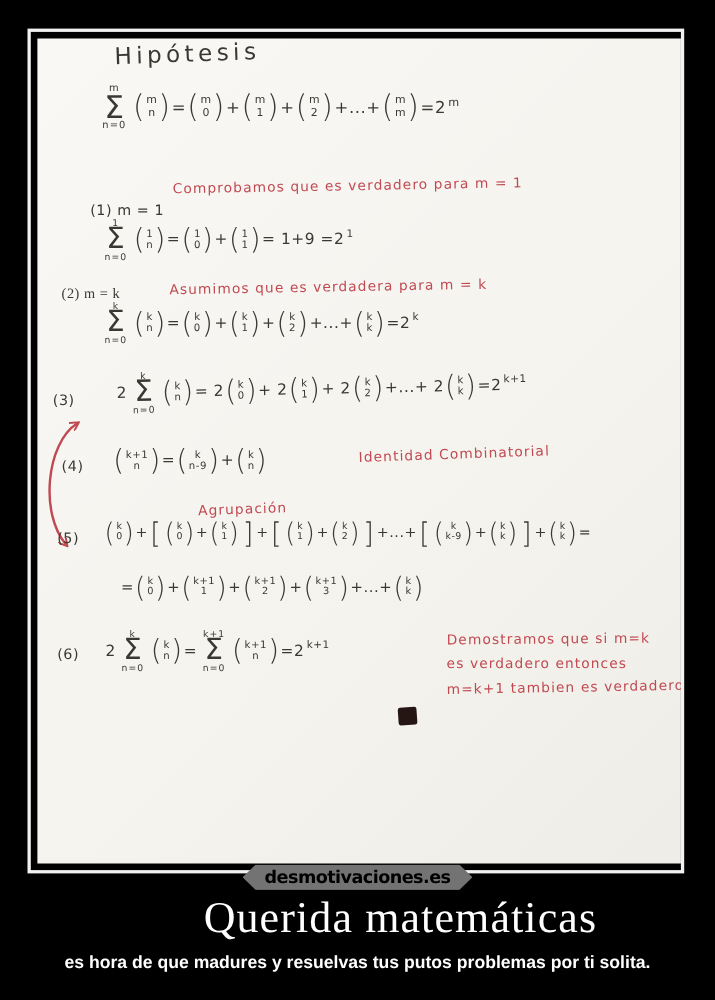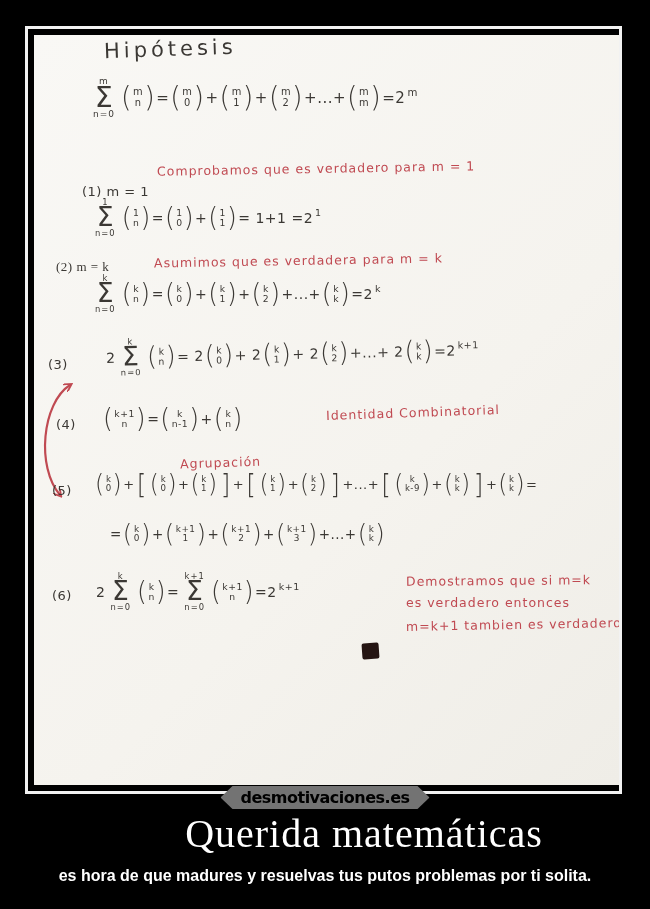--- a/index.html
+++ b/index.html
@@ -142,21 +142,21 @@
           </span>
           <span class="mtxt"> + </span>
           <span class="binom">
             <span class="paren">(</span>
             <span class="stack">
               <span class="bt">1</span>
               <span class="bb">1</span>
             </span>
             <span class="paren">)</span>
           </span>
-          <span class="mtxt"> = 1+1 = </span>
+          <span class="mtxt"> = 1+9 = </span>
           <span class="msup"><span class="base">2</span><span class="exp">1</span></span>
         </div>
         <div class="mline" style="left: 22px; top: 224px; font-size: 13px; font-family: Liberation Serif, serif;">
           <span class="mtxt">(2)  m = k</span>
         </div>
         <div class="mline red" style="left: 120px; top: 218px; font-size: 12.5px; transform: rotate(-1deg);">
           <span class="mtxt">Asumimos que es verdadera para m = k</span>
         </div>
         <div class="mline" style="left: 56px; top: 239px; font-size: 14px;">
           <span class="sum">
@@ -278,21 +278,21 @@
               <span class="bt">k+1</span>
               <span class="bb">n</span>
             </span>
             <span class="paren">)</span>
           </span>
           <span class="mtxt">  =  </span>
           <span class="binom">
             <span class="paren">(</span>
             <span class="stack">
               <span class="bt">k</span>
-              <span class="bb">n-1</span>
+              <span class="bb">n-9</span>
             </span>
             <span class="paren">)</span>
           </span>
           <span class="mtxt"> + </span>
           <span class="binom">
             <span class="paren">(</span>
             <span class="stack">
               <span class="bt">k</span>
               <span class="bb">n</span>
             </span>

